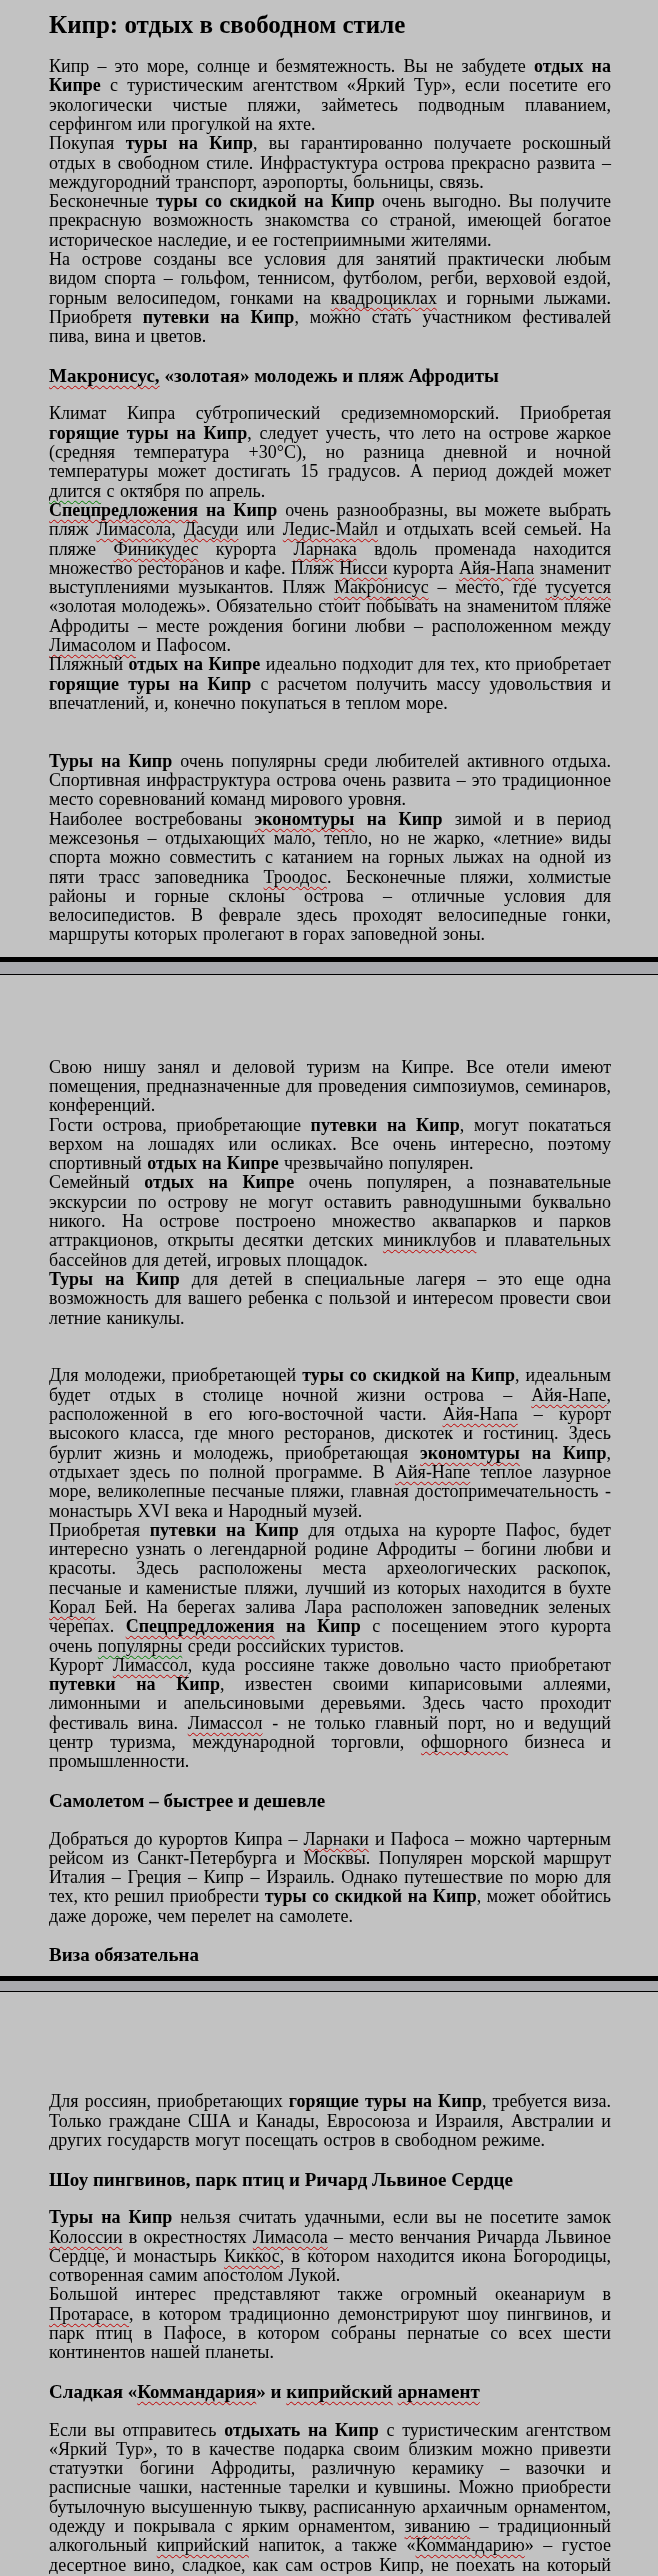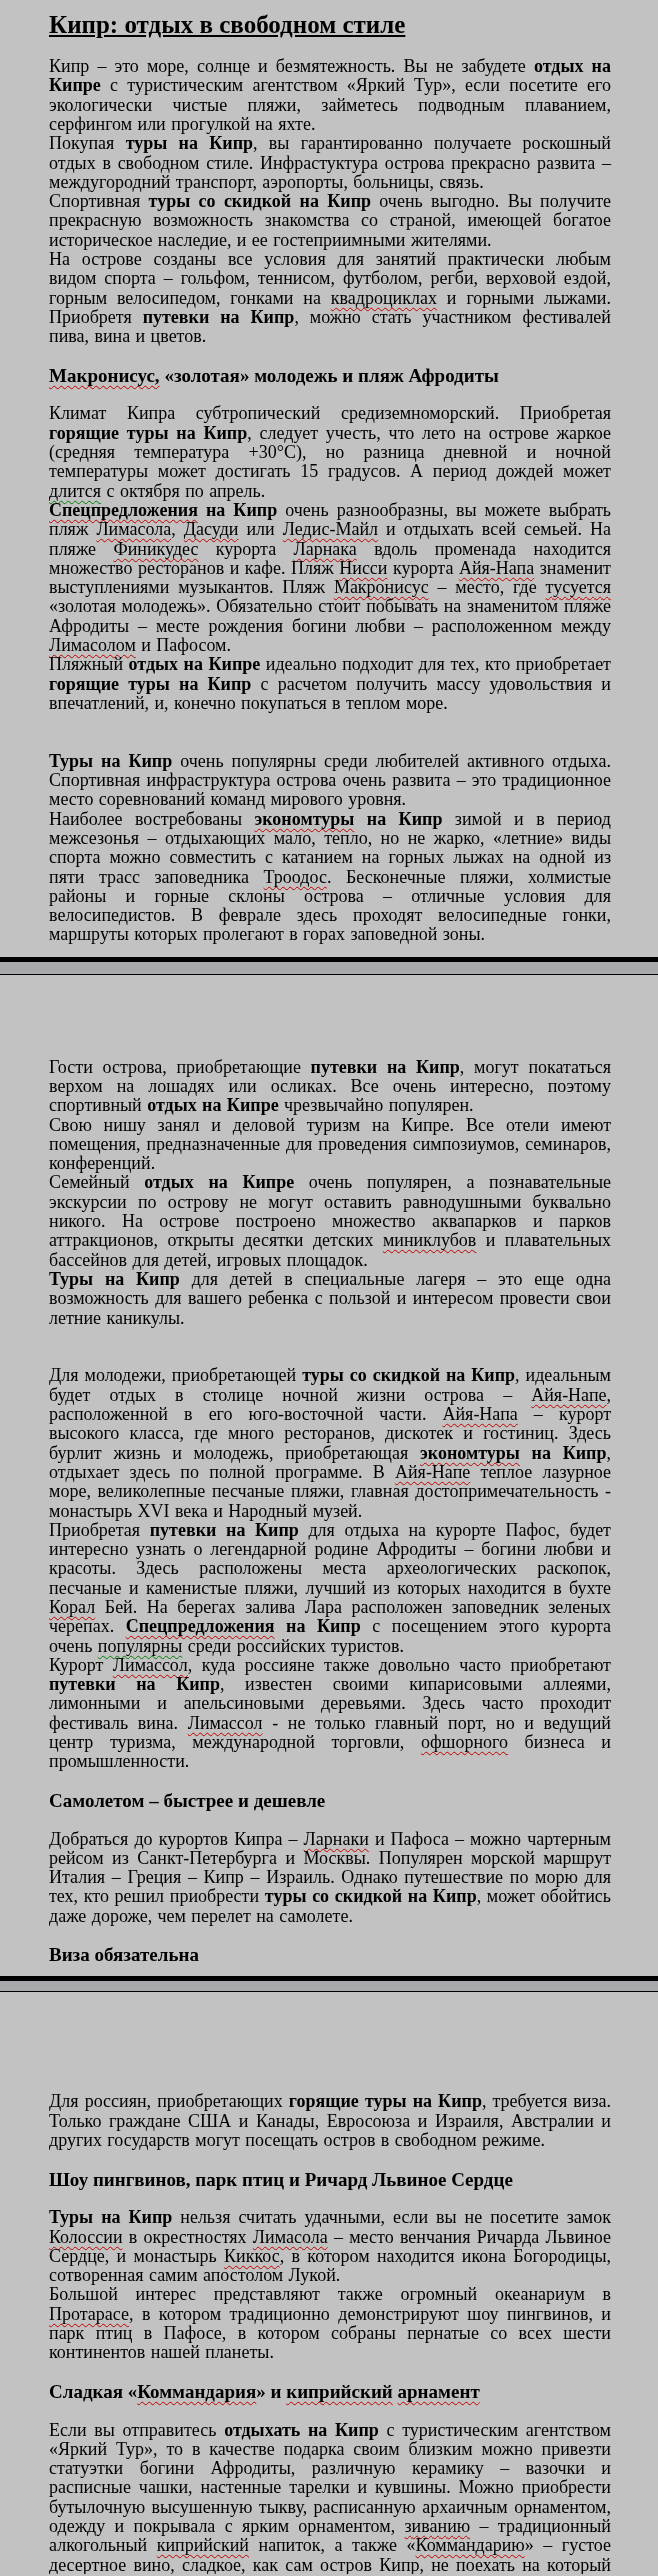--- a/index.html
+++ b/index.html
@@ -18,21 +18,20 @@
   .page-gap {
     box-sizing:content-box; width:659px; background:#a8a9ad;
     border-top:5.4px solid #000; border-bottom:1.8px solid #000;
   }
   #page-gap-1 { height:11.7px; }
   #page-gap-2 { height:10.8px; }
   .block { margin:0; }
   .title {
     font-size:25px; font-weight:700; line-height:27px;
     letter-spacing:0px;
-    text-decoration:underline;
   }
   .heading { font-size:19px; font-weight:700; line-height:19.3px; }
   .paragraph {
     font-size:18px; line-height:19.3px; text-align:justify;
     word-spacing:0.9px;
   }
   .spacer { height:19.3px; }
   .b { font-weight:700; }
   .sq-red, .sq-green {
     text-decoration-line:underline;
@@ -46,39 +45,39 @@
   .sq-green { text-decoration-color:#008000; }
 </style>
 </head>
 <body>
 
 <div id="page-1" class="page">
     <div class="block title"><span class="b">Кипр: отдых в свободном стиле</span></div>
     <div class="block spacer"></div>
     <div class="block paragraph"><span>Кипр – это море, солнце и безмятежность. Вы не забудете </span><span class="b">отдых на Кипре</span><span> с туристическим агентством «Яркий Тур», если посетите его экологически чистые пляжи, займетесь подводным плаванием, серфингом или прогулкой на яхте.</span></div>
     <div class="block paragraph"><span>Покупая </span><span class="b">туры на Кипр</span><span>, вы гарантированно получаете роскошный отдых в свободном стиле. Инфрастуктура острова прекрасно развита – междугородний транспорт, аэропорты, больницы, связь.</span></div>
-    <div class="block paragraph"><span>Спортивная </span><span class="b">туры со скидкой на Кипр</span><span> очень выгодно. Вы получите прекрасную возможность знакомства со страной, имеющей богатое историческое наследие, и ее гостеприимными жителями.</span></div>
+    <div class="block paragraph"><span>Бесконечные </span><span class="b">туры со скидкой на Кипр</span><span> очень выгодно. Вы получите прекрасную возможность знакомства со страной, имеющей богатое историческое наследие, и ее гостеприимными жителями.</span></div>
     <div class="block paragraph"><span>На острове созданы все условия для занятий практически любым видом спорта – гольфом, теннисом, футболом, регби, верховой ездой, горным велосипедом, гонками на </span><span class="sq-red">квадроциклах</span><span> и горными лыжами. Приобретя </span><span class="b">путевки на Кипр</span><span>, можно стать участником фестивалей пива, вина и цветов.</span></div>
     <div class="block spacer"></div>
     <div class="block heading"><span class="b sq-red">Макронисус,</span><span class="b"> «золотая» молодежь и пляж Афродиты</span></div>
     <div class="block spacer"></div>
     <div class="block paragraph"><span>Климат Кипра субтропический средиземноморский. Приобретая </span><span class="b">горящие туры на Кипр</span><span>, следует учесть, что лето на острове жаркое (средняя температура +30°С), но разница дневной и ночной температуры может достигать 15 градусов. А период дождей может </span><span class="sq-green">длится</span><span> с октября по апрель.</span></div>
     <div class="block paragraph"><span class="b sq-red">Спецпредложения</span><span class="b"> на Кипр</span><span> очень разнообразны, вы можете выбрать пляж </span><span class="sq-red">Лимасола</span><span>, </span><span class="sq-red">Дасуди</span><span> или </span><span class="sq-red">Ледис-Майл</span><span> и отдыхать всей семьей. На пляже </span><span class="sq-red">Финикудес</span><span> курорта </span><span class="sq-red">Ларнака</span><span> вдоль променада находится множество ресторанов и кафе. Пляж </span><span class="sq-red">Нисси</span><span> курорта </span><span class="sq-red">Айя-Напа</span><span> знаменит выступлениями музыкантов. Пляж </span><span class="sq-red">Макронисус</span><span> – место, где </span><span class="sq-red">тусуется</span><span> «золотая молодежь». Обязательно стоит побывать на знаменитом пляже Афродиты – месте рождения богини любви – расположенном между </span><span class="sq-red">Лимасолом</span><span> и Пафосом.</span></div>
     <div class="block paragraph"><span>Пляжный </span><span class="b">отдых на Кипре</span><span> идеально подходит для тех, кто приобретает </span><span class="b">горящие туры на Кипр</span><span> с расчетом получить массу удовольствия и впечатлений, и, конечно покупаться в теплом море.</span></div>
     <div class="block spacer"></div>
     <div class="block spacer"></div>
     <div class="block paragraph"><span class="b">Туры на Кипр</span><span> очень популярны среди любителей активного отдыха. Спортивная инфраструктура острова очень развита – это традиционное место соревнований команд мирового уровня.</span></div>
     <div class="block paragraph"><span>Наиболее востребованы </span><span class="b sq-red">экономтуры</span><span class="b"> на Кипр</span><span> зимой и в период межсезонья – отдыхающих мало, тепло, но не жарко, «летние» виды спорта можно совместить с катанием на горных лыжах на одной из пяти трасс заповедника </span><span class="sq-red">Троодос</span><span>. Бесконечные пляжи, холмистые районы и горные склоны острова – отличные условия для велосипедистов. В феврале здесь проходят велосипедные гонки, маршруты которых пролегают в горах заповедной зоны.</span></div>
   </div>
 
 <div id="page-gap-1" class="page-gap"></div>
 
 <div id="page-2" class="page">
+    <div class="block paragraph"><span>Свою нишу занял и деловой туризм на Кипре. Все отели имеют помещения, предназначенные для проведения симпозиумов, семинаров, конференций.</span></div>
     <div class="block paragraph"><span>Гости острова, приобретающие </span><span class="b">путевки на Кипр</span><span>, могут покататься верхом на лошадях или осликах. Все очень интересно, поэтому спортивный </span><span class="b">отдых на Кипре</span><span> чрезвычайно популярен.</span></div>
-    <div class="block paragraph"><span>Свою нишу занял и деловой туризм на Кипре. Все отели имеют помещения, предназначенные для проведения симпозиумов, семинаров, конференций.</span></div>
     <div class="block paragraph"><span>Семейный </span><span class="b">отдых на Кипре</span><span> очень популярен, а познавательные экскурсии по острову не могут оставить равнодушными буквально никого. На острове построено множество аквапарков и парков аттракционов, открыты десятки детских </span><span class="sq-red">миниклубов</span><span> и плавательных бассейнов для детей, игровых площадок.</span></div>
     <div class="block paragraph"><span class="b">Туры на Кипр</span><span> для детей в специальные лагеря – это еще одна возможность для вашего ребенка с пользой и интересом провести свои летние каникулы.</span></div>
     <div class="block spacer"></div>
     <div class="block spacer"></div>
     <div class="block paragraph"><span>Для молодежи, приобретающей </span><span class="b">туры со скидкой на Кипр</span><span>, идеальным будет отдых в столице ночной жизни острова – </span><span class="sq-red">Айя-Напе</span><span>, расположенной в его юго-восточной части. </span><span class="sq-red">Айя-Напа</span><span> – курорт высокого класса, где много ресторанов, дискотек и гостиниц. Здесь бурлит жизнь и молодежь, приобретающая </span><span class="b sq-red">экономтуры</span><span class="b"> на Кипр</span><span>, отдыхает здесь по полной программе. В </span><span class="sq-red">Айя-Напе</span><span> теплое лазурное море, великолепные песчаные пляжи, главная достопримечательность - монастырь XVI века и Народный музей.</span></div>
     <div class="block paragraph"><span>Приобретая </span><span class="b">путевки на Кипр</span><span> для отдыха на курорте Пафос, будет интересно узнать о легендарной родине Афродиты – богини любви и красоты. Здесь расположены места археологических раскопок, песчаные и каменистые пляжи, лучший из которых находится в бухте </span><span class="sq-red">Корал</span><span> Бей. На берегах залива Лара расположен заповедник зеленых черепах. </span><span class="b sq-red">Спецпредложения</span><span class="b"> на Кипр</span><span> с посещением этого курорта очень </span><span class="sq-green">популярны</span><span> среди российских туристов.</span></div>
     <div class="block paragraph"><span>Курорт </span><span class="sq-red">Лимассол</span><span>, куда россияне также довольно часто приобретают </span><span class="b">путевки на Кипр</span><span>, известен своими кипарисовыми аллеями, лимонными и апельсиновыми деревьями. Здесь часто проходит фестиваль вина. </span><span class="sq-red">Лимассол</span><span> - не только главный порт, но и ведущий центр туризма, международной торговли, </span><span class="sq-red">офшорного</span><span> бизнеса и промышленности.</span></div>
     <div class="block spacer"></div>
     <div class="block heading"><span class="b">Самолетом – быстрее и дешевле</span></div>
     <div class="block spacer"></div>

